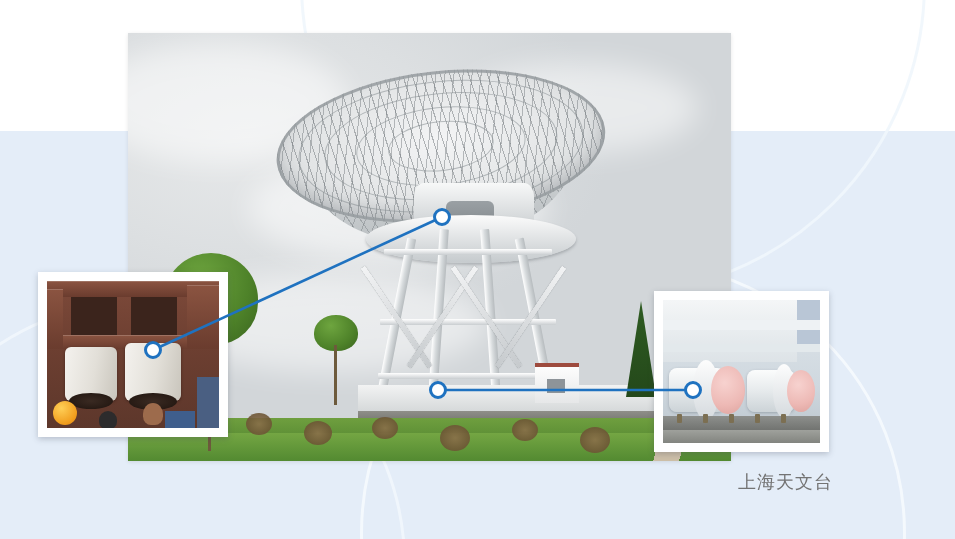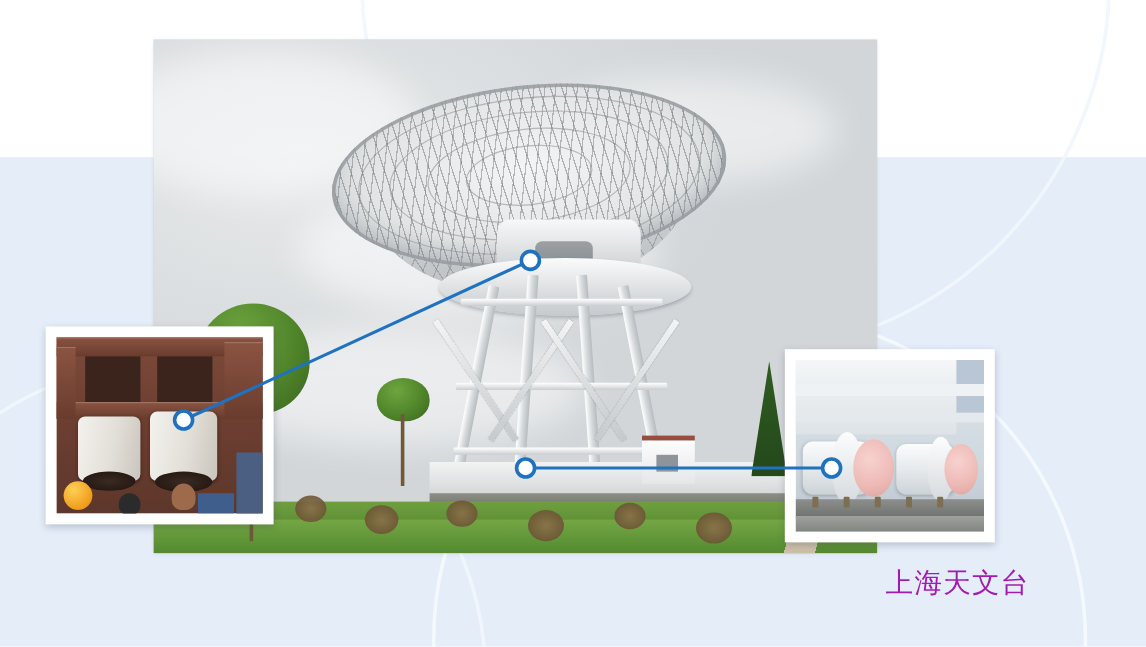--- a/index.html
+++ b/index.html
@@ -335,22 +335,22 @@
     position: absolute;
     left: 0; top: 0;
     width: 955px; height: 539px;
     pointer-events: none;
   }
 
   
   .caption {
     position: absolute;
     left: 738px; top: 470px;
-    font-size: 23px;
-    color: #a21caf;
+    font-size: 18px;
+    color: #737373;
     letter-spacing: 1px;
     white-space: nowrap;
     font-family: "Liberation Serif", "DejaVu Serif", serif;
   }
 </style>
 </head>
 <body>
 
 <div id="slide">
 

